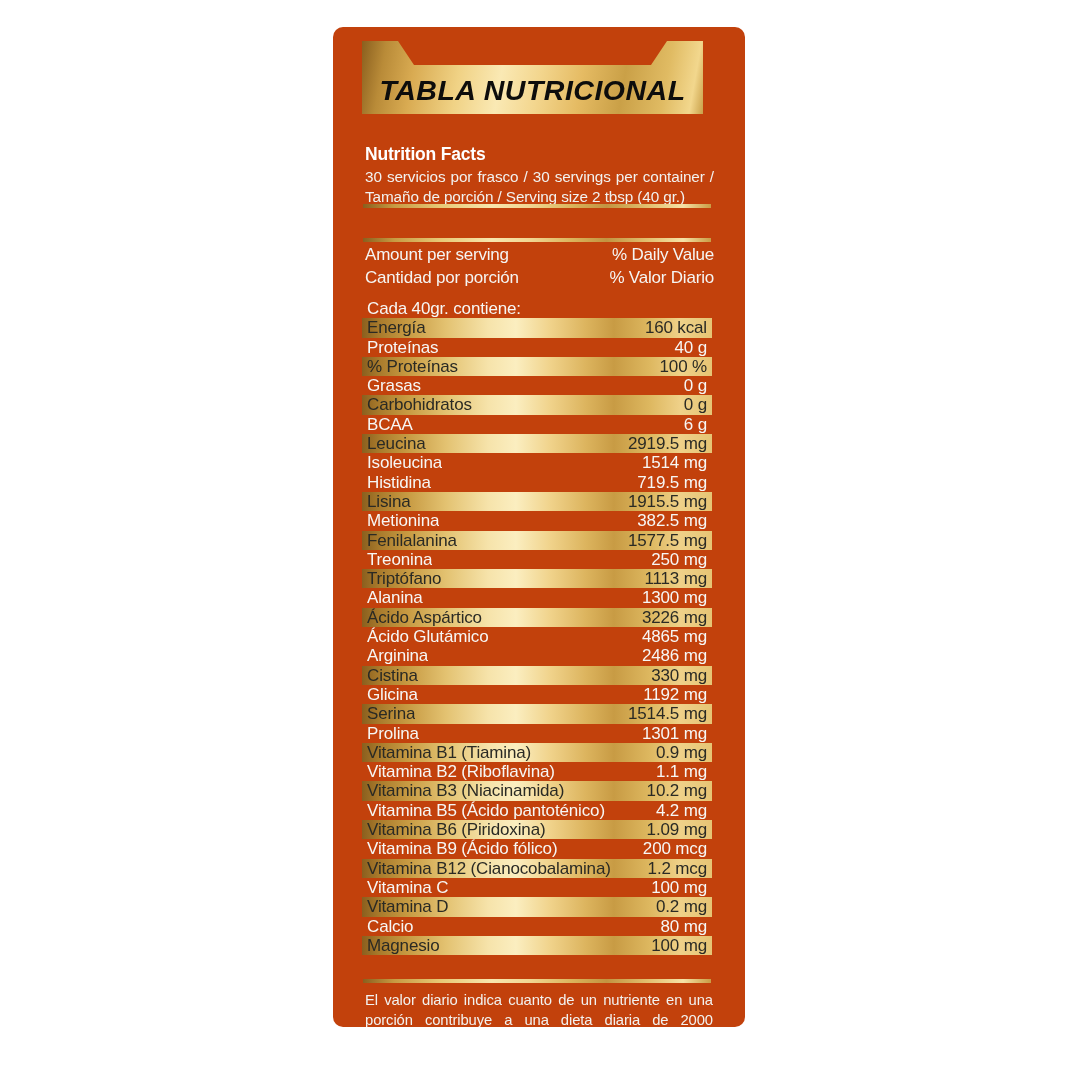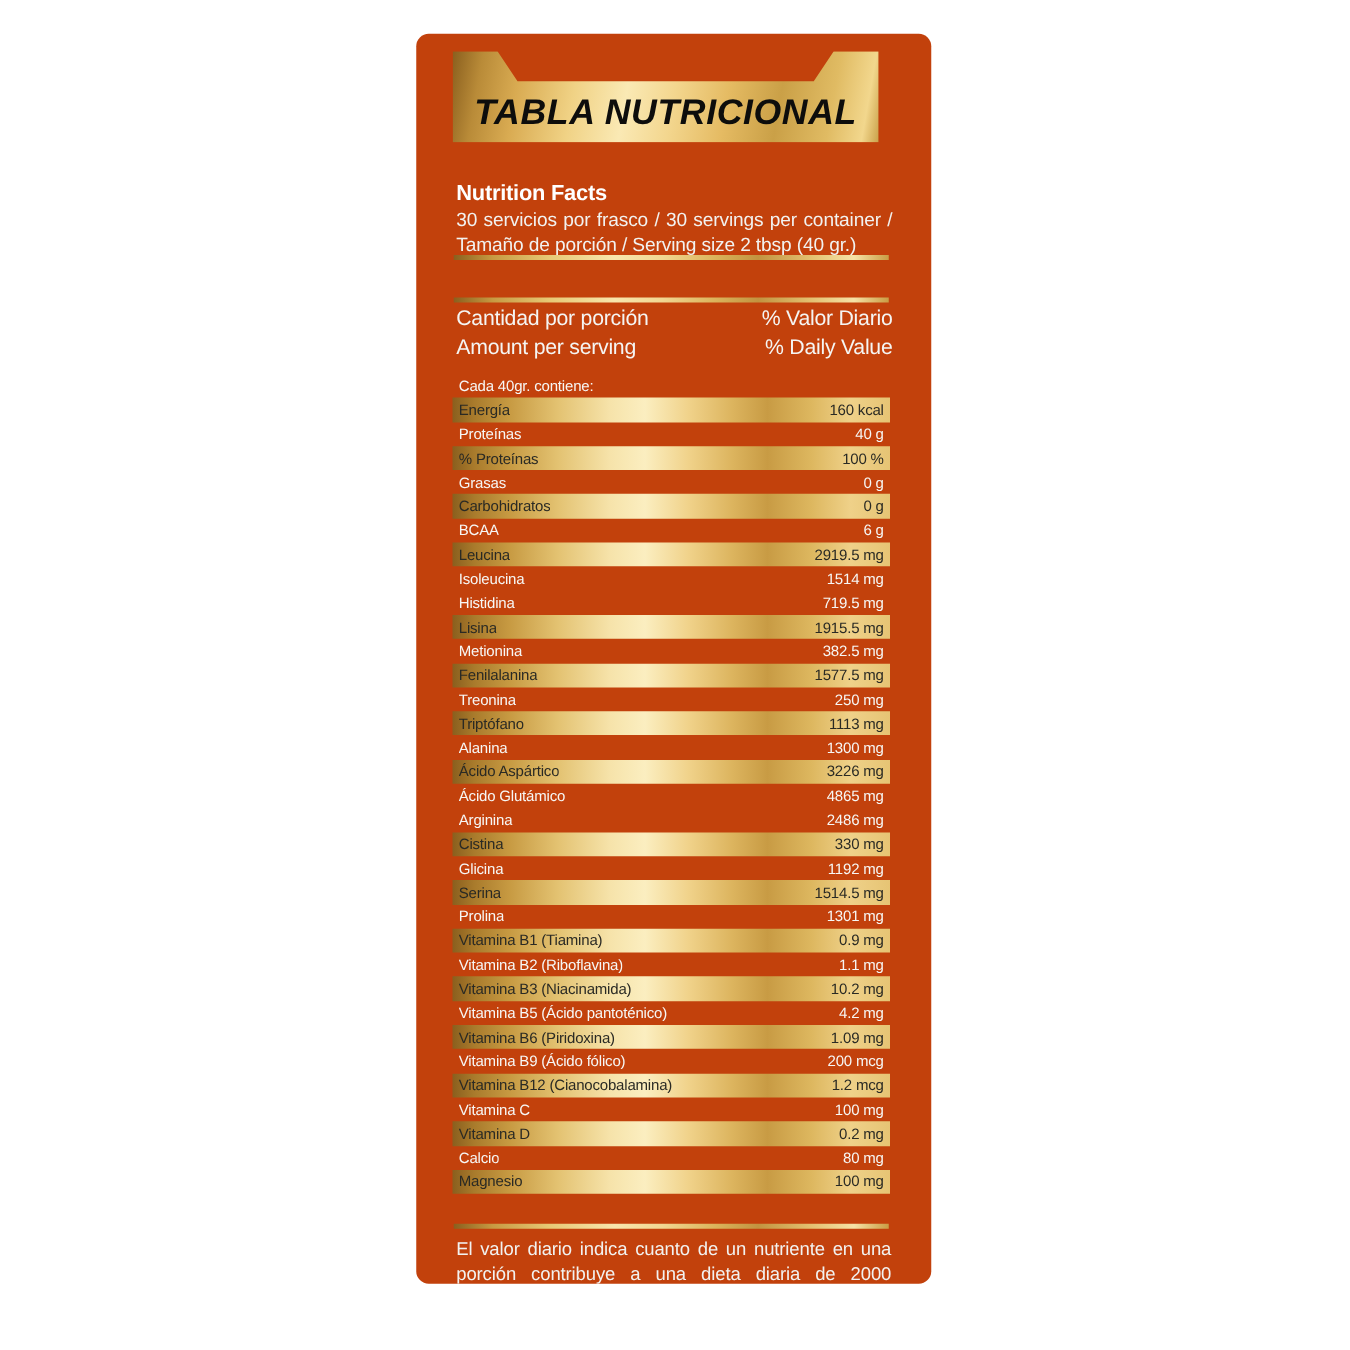--- a/index.html
+++ b/index.html
@@ -154,24 +154,24 @@
     position: absolute;
     left: 29px;
     top: 272px;
     width: 350px;
   }
 
   .row {
     position: relative;
     height: 19.3px;
     display: flex;
-    align-items: center;
+    align-items: flex-start;
     justify-content: space-between;
     padding: 0 5px 0 5px;
-    font-size: 12px;
+    font-size: 17px;
     letter-spacing: -0.15px;
     white-space: nowrap;
   }
 
   .row.plain {
     color: #f7f7f5;
     background: transparent;
     gap: 20px;
   }
 
@@ -229,26 +229,26 @@
       </div>
 
       <div class="nf-title">Nutrition Facts</div>
 
       <div class="nf-serving">30 servicios por frasco / 30 servings per container / Tamaño de porción / Serving size 2 tbsp (40 gr.)</div>
 
       <div class="rule rule-1"></div>
 
       <div class="colhead">
         <div class="line">
+          <span>Amount per serving</span>
+          <span class="right">% Daily Value</span>
+        </div>
+        <div class="line">
           <span>Cantidad por porción</span>
           <span class="right">% Valor Diario</span>
-        </div>
-        <div class="line">
-          <span>Amount per serving</span>
-          <span class="right">% Daily Value</span>
         </div>
       </div>
 
       <div class="rule rule-2"></div>
 
       <div class="table" id="nutrient-table">
         <div class="row header-label">
           <span class="label">Cada 40gr. contiene:</span>
         </div>
       <div class="row gold">

